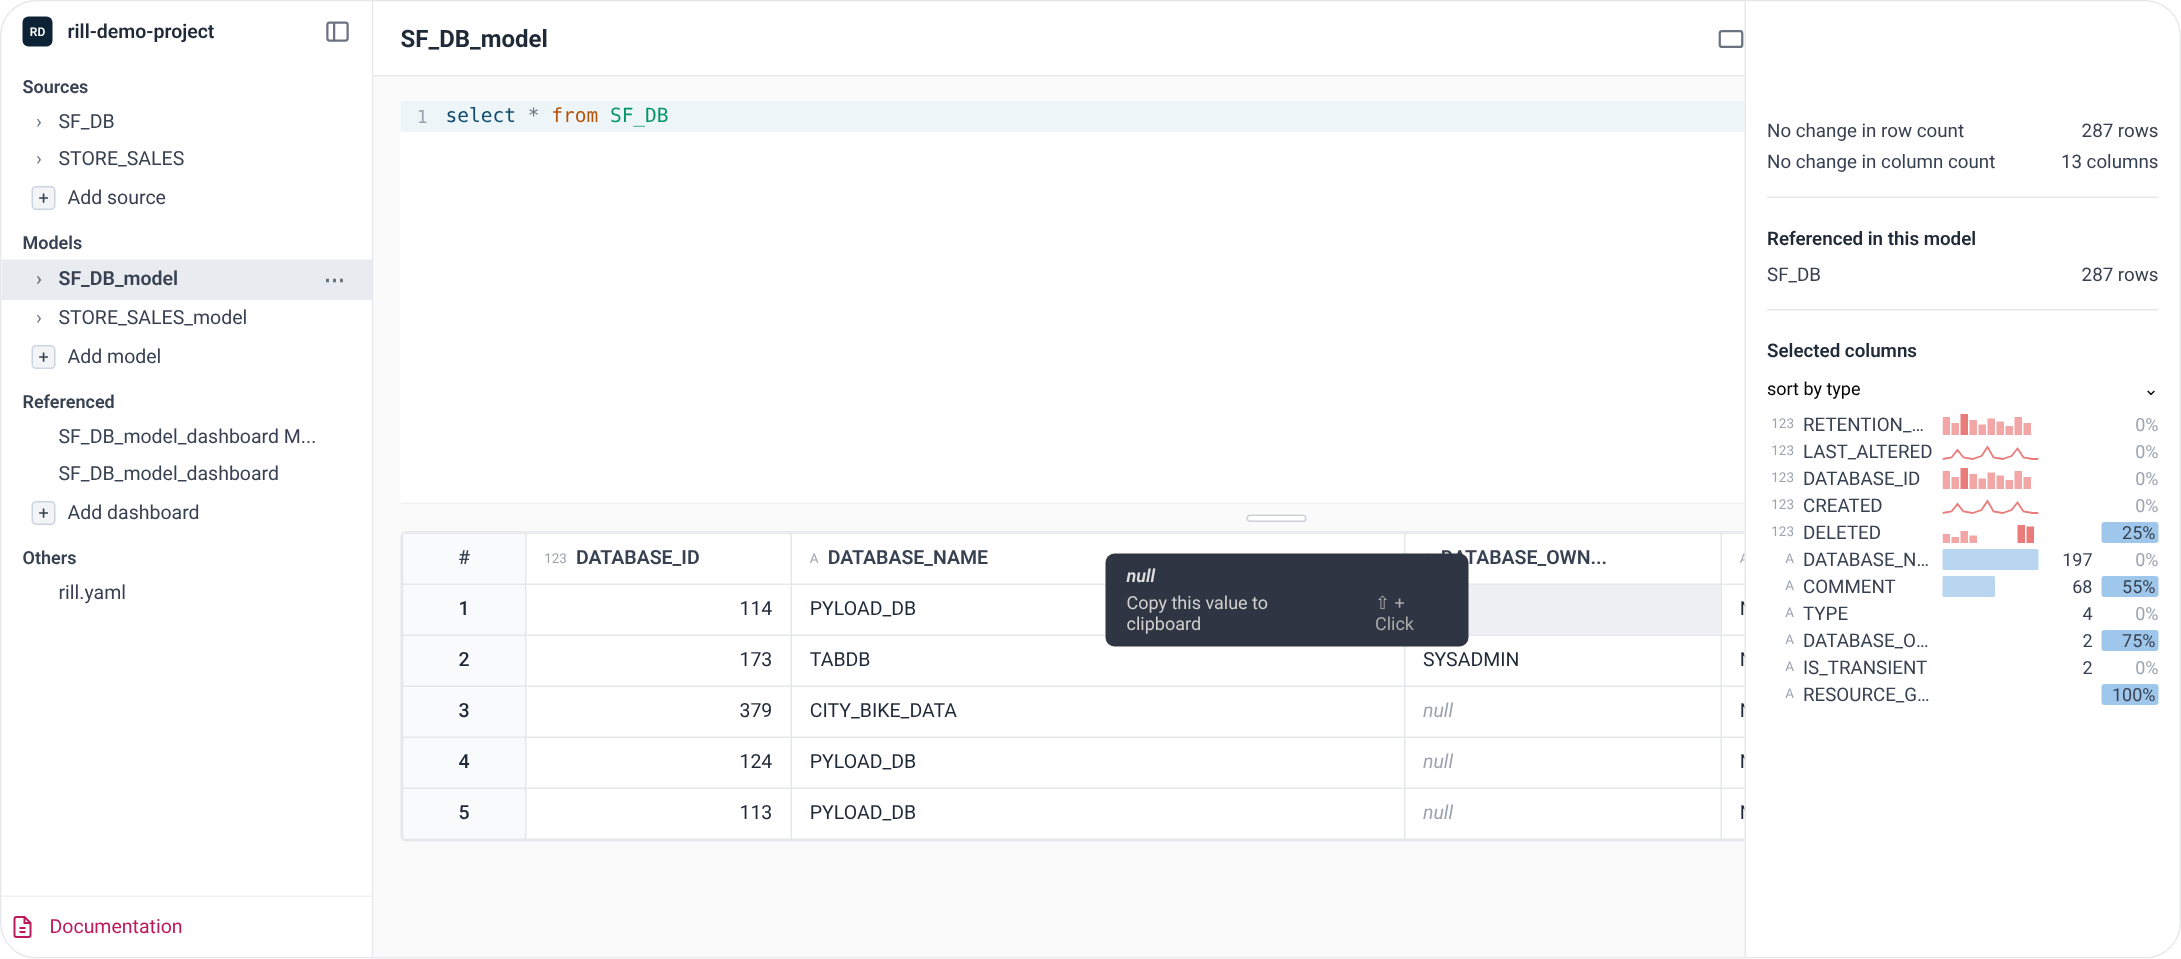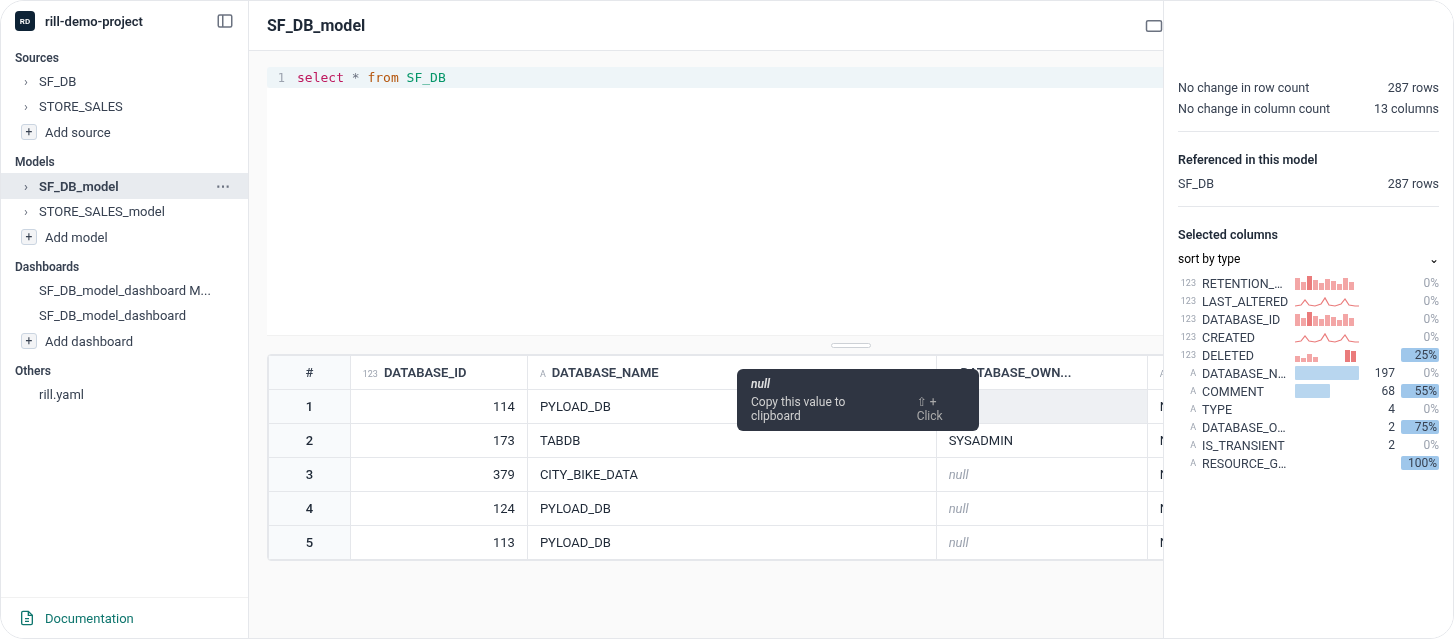--- a/index.html
+++ b/index.html
@@ -15,39 +15,39 @@
 .section-heading { font-size: 12px; font-weight: 600; color: #374151; padding: 10px 14px 4px; }
 .nav-item { display: flex; align-items: center; padding: 5px 14px 5px 20px; gap: 8px; cursor: pointer; font-size: 13px; color: #374151; position: relative; }
 .nav-item.active { background: #e8ebef; font-weight: 600; }
 .chevron { width: 10px; display: inline-flex; justify-content: center; color: #6b7280; }
 .add-btn { display: flex; align-items: center; padding: 5px 14px 5px 20px; gap: 8px; cursor: pointer; color: #374151; }
 .plus-box { width: 16px; height: 16px; border: 1px solid #cbd5e1; border-radius: 3px; display: flex; align-items: center; justify-content: center; font-size: 12px; background: #f3f4f6; }
 .nav-item-label { flex: 1; white-space: nowrap; overflow: hidden; text-overflow: ellipsis; }
 .dots { color: #6b7280; font-size: 14px; padding: 0 4px; }
 .nav-item.plain { padding-left: 38px; }
 .sidebar-spacer { flex: 1; }
-.doc-link { display: flex; align-items: center; gap: 10px; padding: 12px 18px; border-top: 1px solid #f1f1f1; color: #0f766e; cursor: pointer; }
+.doc-link { display: flex; align-items: center; gap: 10px; padding: 12px 6px; border-top: 1px solid #f1f1f1; color: #be185d; cursor: pointer; }
 .doc-icon { width: 16px; height: 16px; }
 
 
 .main { flex: 1; display: flex; flex-direction: column; min-width: 0; background: #fafafa; }
 .main-header { display: flex; align-items: center; padding: 10px 18px; border-bottom: 1px solid #e5e7eb; background: #fff; }
 .page-title { font-size: 16px; font-weight: 700; flex: 1; }
 .header-actions { display: flex; align-items: center; gap: 10px; }
 .icon-btn { width: 20px; height: 16px; cursor: pointer; color: #6b7280; display:flex; align-items:center; justify-content:center;}
 .btn { display: inline-flex; align-items: center; gap: 6px; padding: 6px 12px; border: 1px solid #d1d5db; border-radius: 4px; background: #fff; font-size: 13px; cursor: pointer; }
 .btn.primary { background: #0d2235; color: #fff; border-color: #0d2235; }
 .arrow-r { font-size: 12px; }
 
 .editor-wrap { padding: 16px 18px 0; }
 .editor { background: #fff; border-radius: 4px; }
 .code-line { display: flex; align-items: center; background: #eef5f8; padding: 3px 0; border-radius:3px;}
 .gutter { width: 30px; text-align: right; padding-right: 12px; color: #9ca3af; font-family: Menlo, Monaco, monospace; font-size: 12px; }
 .code { font-family: Menlo, Monaco, monospace; font-size: 13px; }
-.kw { color: #be185d; }
+.kw { color: #0c4a6e; }
 .star { color: #6b7280; }
 .kw2 { color: #b45309; }
 .ident { color: #059669; }
 
 .editor-blank { height: 248px; background: #fff; border-bottom:1px solid #f1f1f1;}
 .drag-handle { height: 18px; display: flex; align-items: center; justify-content: center; }
 .drag-handle-pill { width: 40px; height: 5px; border: 1px solid #cdd1d6; border-radius: 3px; background:#fff;}
 
 
 .table-wrap { background: #fff; margin: 0 18px; border: 1px solid #e5e7eb; border-radius: 4px; overflow: hidden; position:relative;}
@@ -120,21 +120,21 @@
     </div>
     <div class="nav-item">
       <span class="chevron">›</span>
       <span class="nav-item-label">STORE_SALES_model</span>
     </div>
     <div class="add-btn">
       <span class="plus-box">+</span>
       <span>Add model</span>
     </div>
 
-    <div class="section-heading">Dashboards</div>
+    <div class="section-heading">Referenced</div>
     <div class="nav-item plain">
       <span class="nav-item-label">SF_DB_model_dashboard M...</span>
     </div>
     <div class="nav-item plain">
       <span class="nav-item-label">SF_DB_model_dashboard</span>
     </div>
     <div class="add-btn">
       <span class="plus-box">+</span>
       <span>Add dashboard</span>
     </div>

